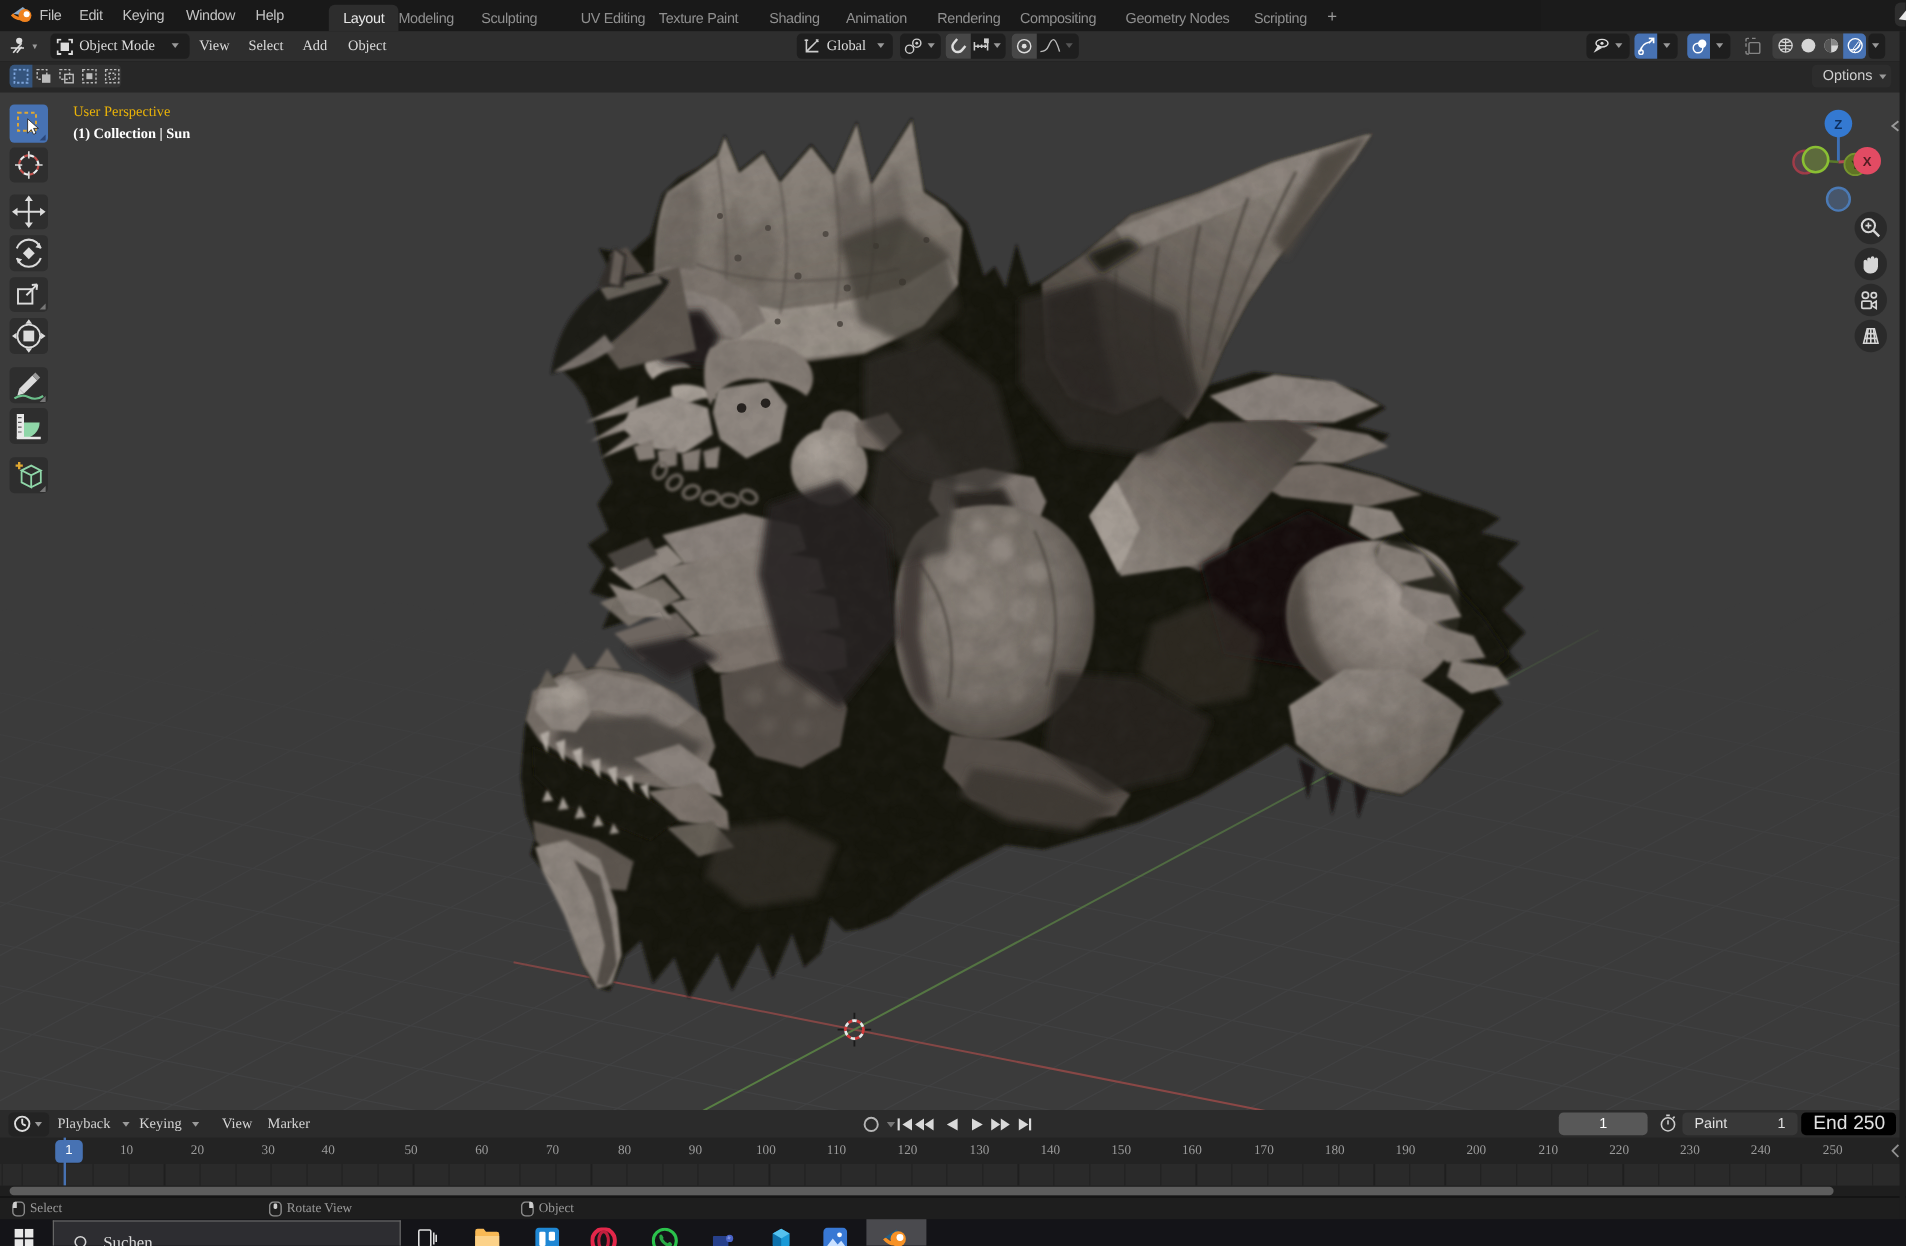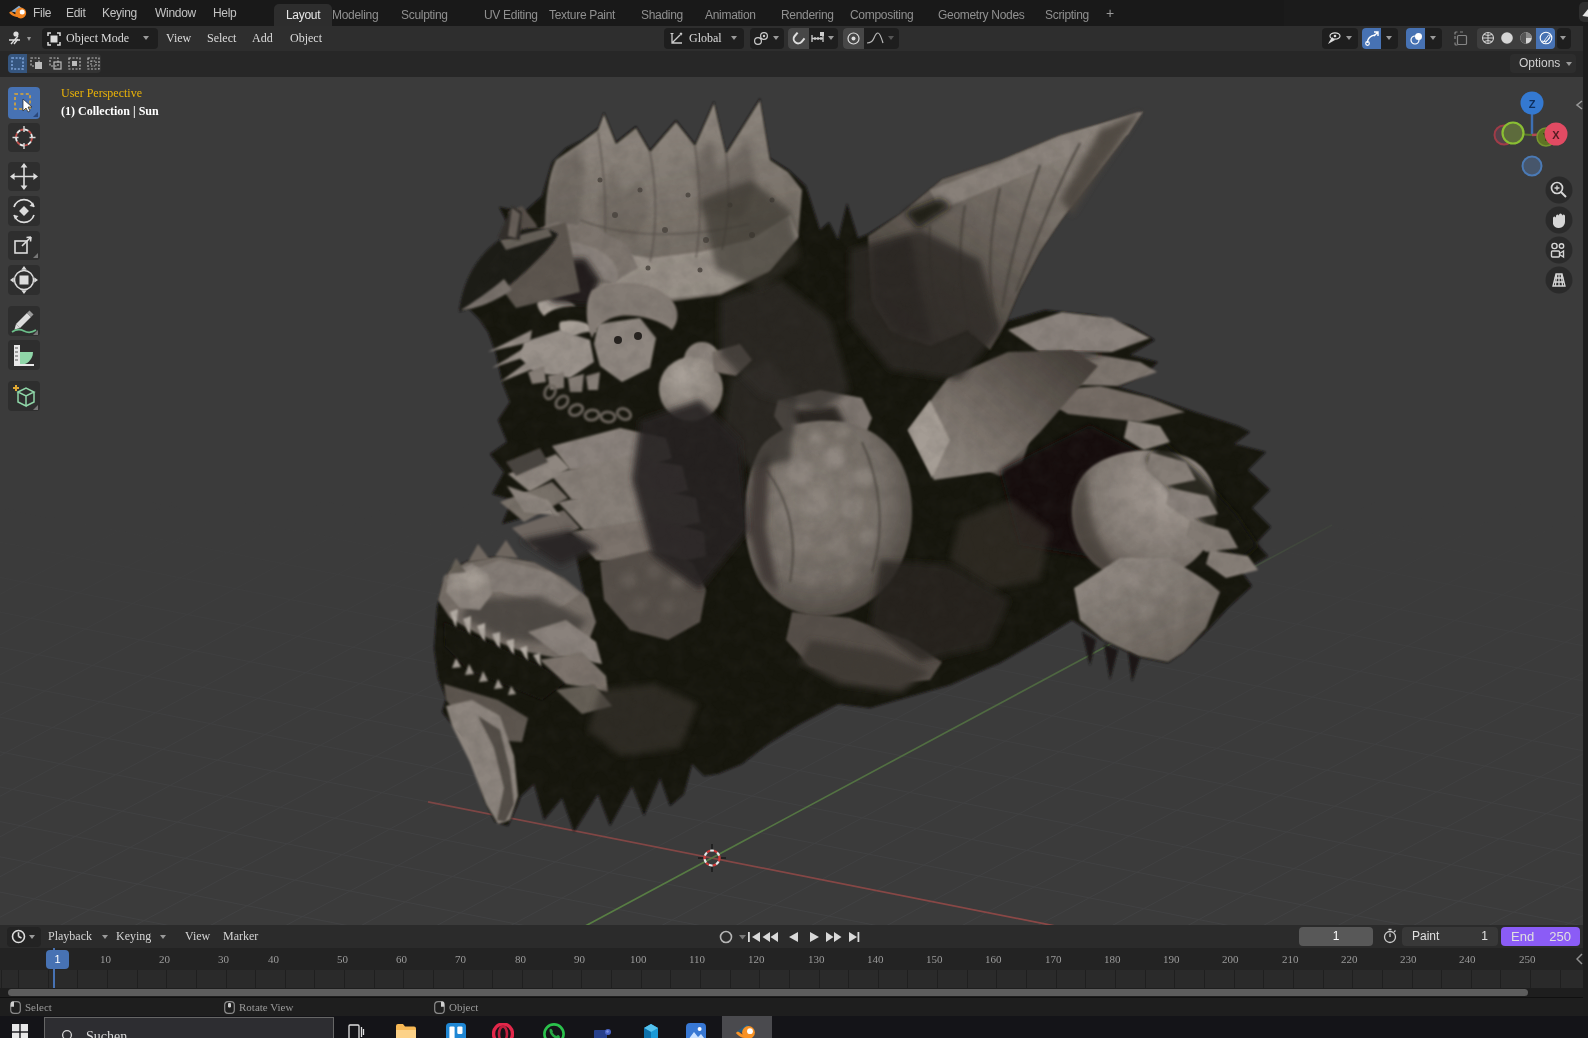--- a/index.html
+++ b/index.html
@@ -760,21 +760,21 @@
     <path d="M153 3 L161 8 L153 13 Z"></path>
           <rect x="161.5" y="3" width="1.8" height="10"></rect>
    </g>
   </svg>
   <div class="abs" style="left:1299px;top:2px;width:74px;height:19px;background:#585858;border-radius:4px;color:#fff;font-size:12px;line-height:19px;text-align:center">1</div>
   <svg class="abs" style="left:1382px;top:3px" width="16" height="16" viewBox="0 0 16 16">
    <circle cx="8" cy="9" r="5.5" stroke="#ccc" stroke-width="1.3" fill="none"></circle>
    <path d="M8 9 V5.5 M6.5 1.5 h3 M12 4 l1.5-1.5" stroke="#ccc" stroke-width="1.3" fill="none"></path>
   </svg>
   <div class="abs" style="left:1402px;top:2px;width:96px;height:19px;background:#383838;border-radius:4px;color:#e0e0e0;font-size:12px;line-height:19px"><span style="margin-left:10px">Paint</span><span style="position:absolute;right:10px">1</span></div>
-  <div class="abs" style="left:1501px;top:2px;width:79px;height:19px;background:#8b5cf6;border-radius:4px;color:#e0e0e0;font-size:13px;line-height:19px"><span style="margin-left:10px">End</span><span style="position:absolute;right:9px">250</span></div>
+  <div class="abs" style="left:1501px;top:2px;width:79px;height:19px;background:#000000;border-radius:4px;color:#e0e0e0;font-size:16px;line-height:19px"><span style="margin-left:10px">End</span><span style="position:absolute;right:9px">250</span></div>
  </div>
  <div id="ruler">
   <div class="abs" style="left:46px;top:2px;width:23px;height:19px;background:#4772b3;border-radius:4px;color:#fff;font-size:11px;text-align:center;line-height:19px">1</div>
   <span class="txt" style="left:100px;top:5px">10</span>
   <span class="txt" style="left:159px;top:5px">20</span>
   <span class="txt" style="left:218px;top:5px">30</span>
   <span class="txt" style="left:268px;top:5px">40</span>
   <span class="txt" style="left:337px;top:5px">50</span>
   <span class="txt" style="left:396px;top:5px">60</span>
   <span class="txt" style="left:455px;top:5px">70</span>

